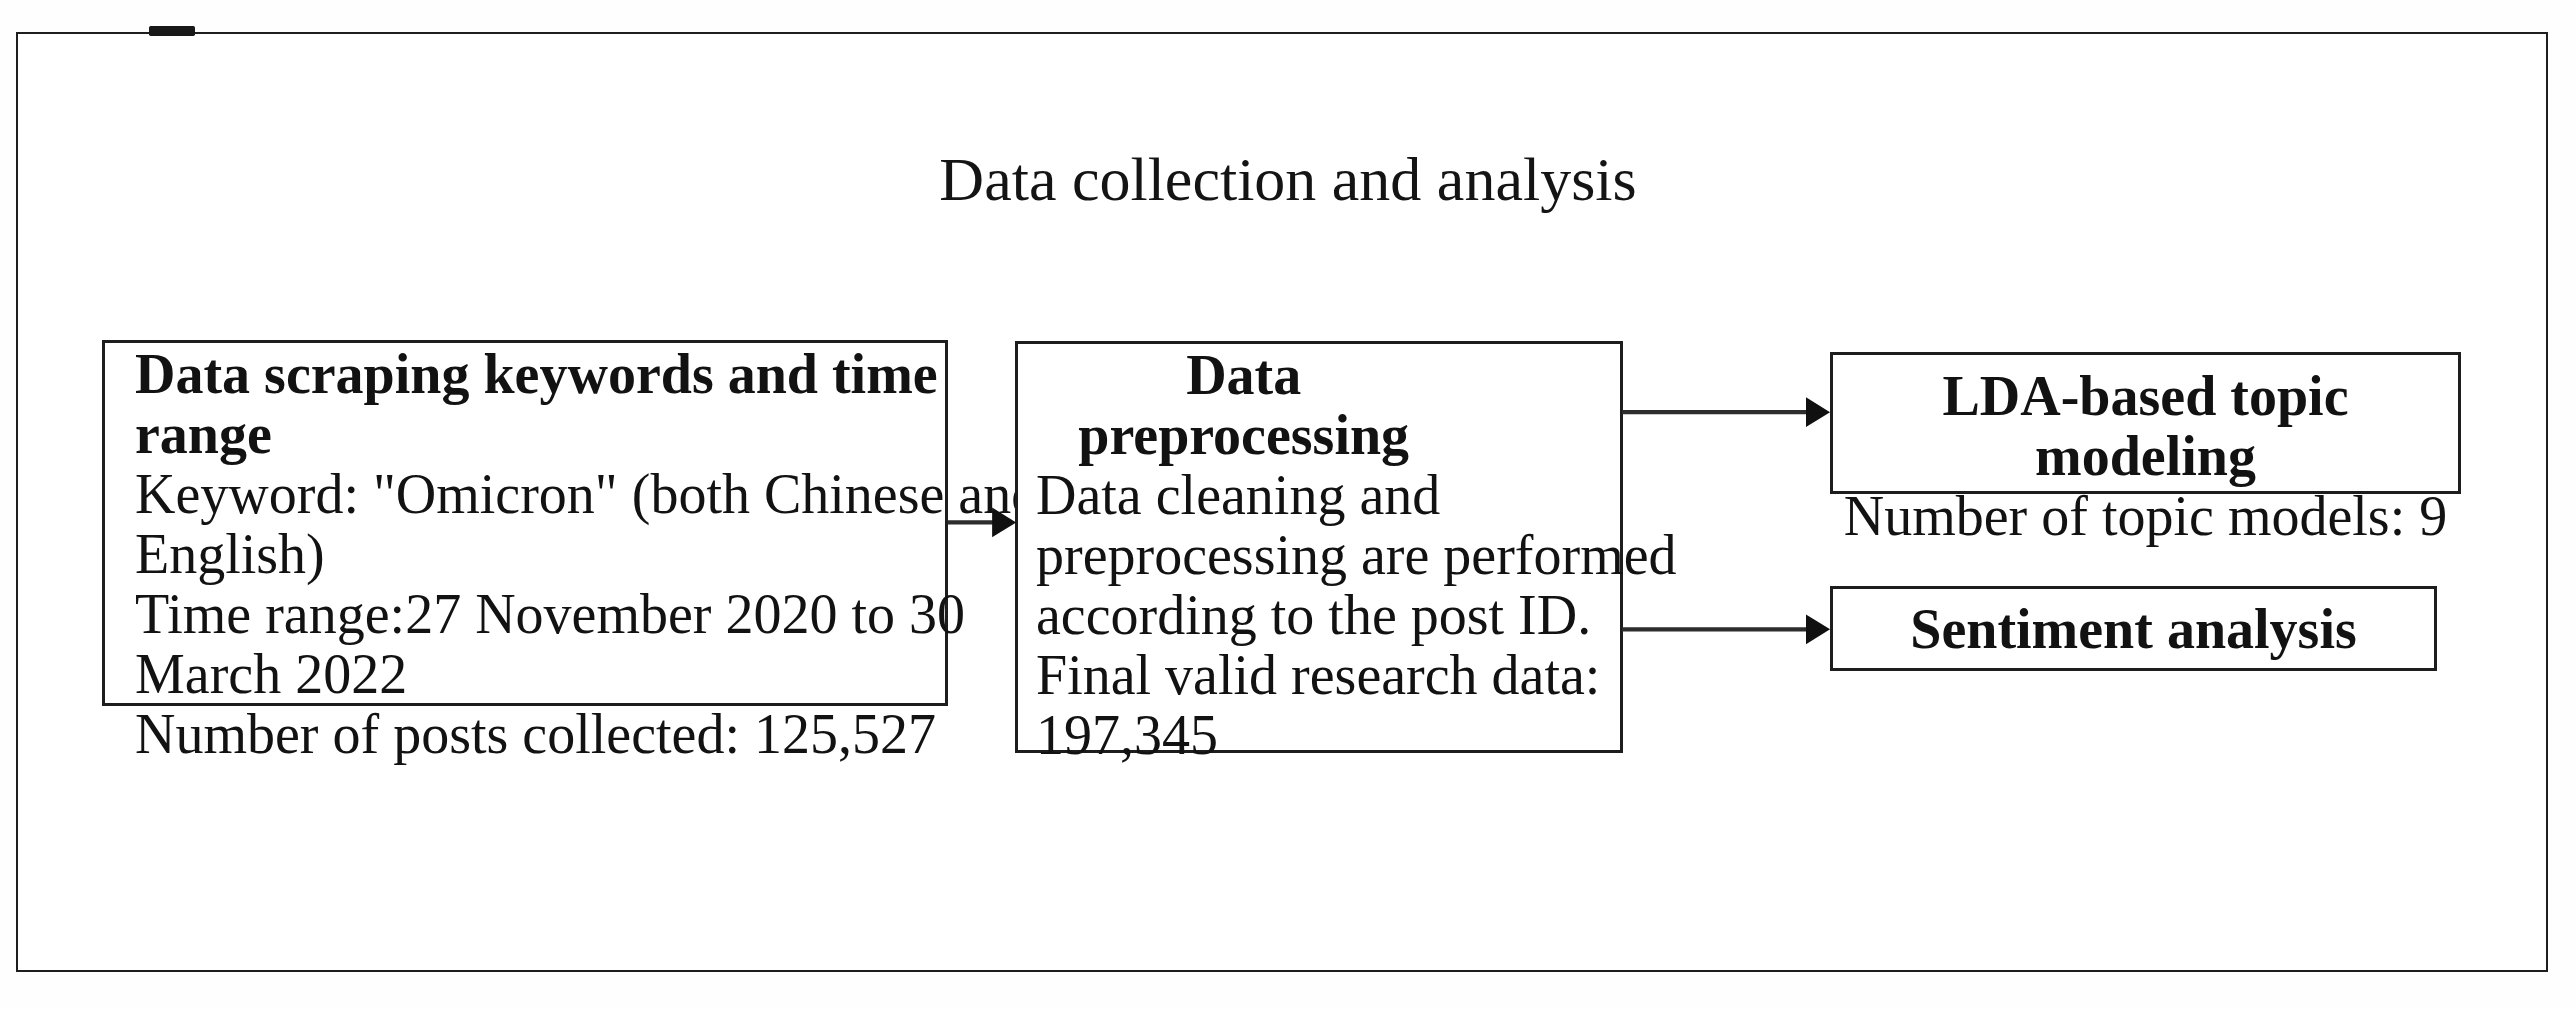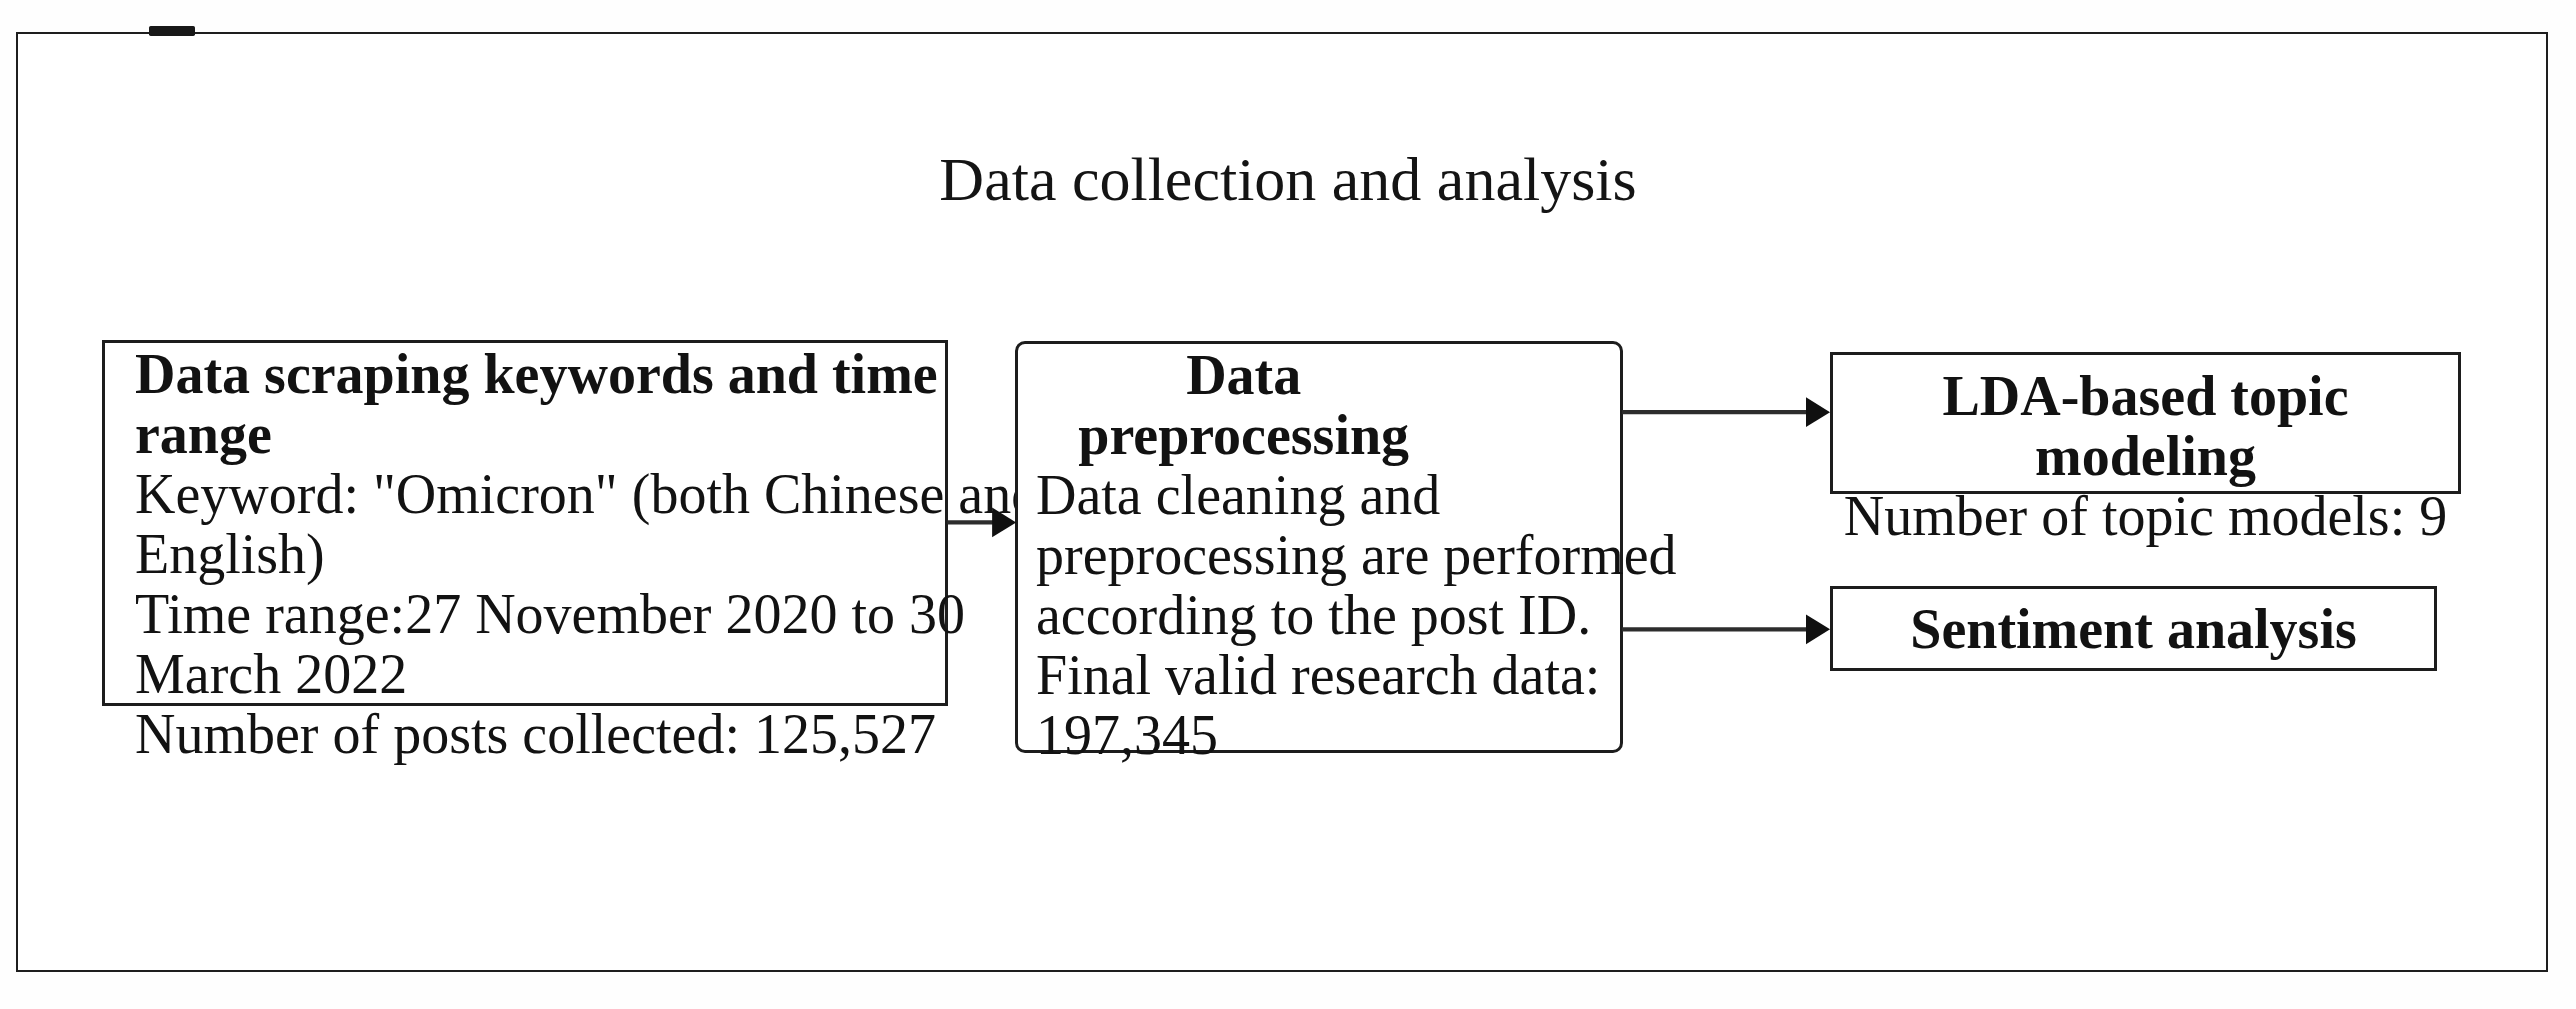--- a/index.html
+++ b/index.html
@@ -63,21 +63,20 @@
     width: 846px;
     height: 366px;
     padding: 0.8px 6.6px 0 30px;
   }
   .box-preprocessing {
     left: 1015px;
     top: 341px;
     width: 608px;
     height: 412px;
     padding: 0.8px 11.6px 0 18px;
-    border-radius: 10px;
   }
   .box-preprocessing .box-header {
     text-align: center;
     padding-right: 157px;
   }
   .box-lda {
     left: 1830px;
     top: 352px;
     width: 631px;
     height: 142px;

